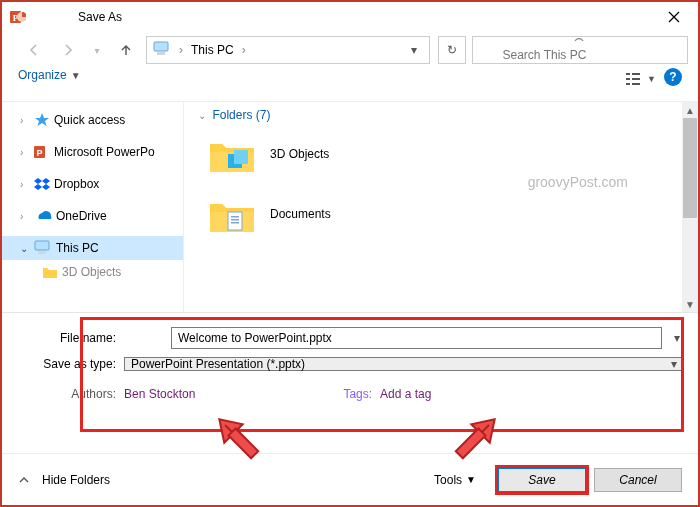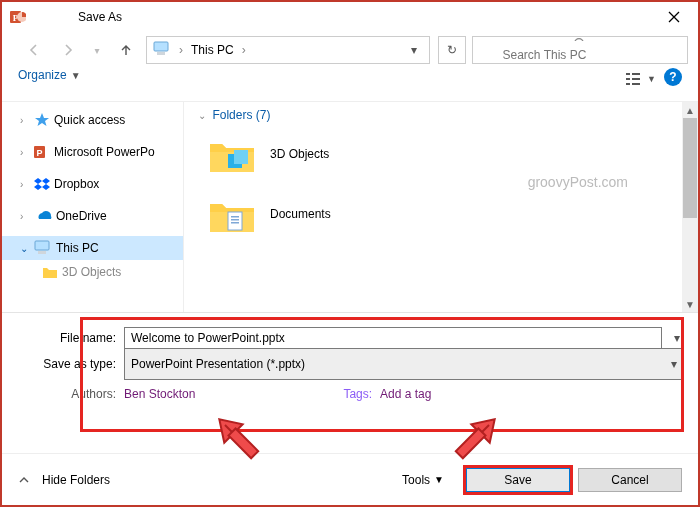--- a/index.html
+++ b/index.html
@@ -69,39 +69,39 @@
   .vscroll .thumb { width:14px; background:#c2c2c2; margin:0 auto; }
   
   .fields {
     padding:8px 14px 6px 14px;
     border-top:1px solid #e4e4e4;
     position:relative;
   }
   .hlbox1 { position:absolute; left:78px; top:4px; width:604px; height:115px; border:3px solid #e52521; pointer-events:none;}
   .frow { display:flex; align-items:center; height:26px; gap:8px; }
   .frow .lbl { width:100px; text-align:right; }
-  .frow .inp { flex:1; height:22px; border:1px solid #7a7a7a; background:#fff; font-size:12px; padding:0 6px; outline:0; }
-  .frow .sel { flex:1; height:32px; border:1px solid #7a7a7a; background:#eee; font-size:12px; padding:0 6px; display:flex; align-items:center; justify-content:space-between;}
+  .frow .inp { flex:1; height:22px; border:1px solid #7a7a7a; background:#fff; font-size:12px; padding:0 6px; outline:0;margin-left:47px; }
+  .frow .sel { flex:1; height:14px; border:1px solid #7a7a7a; background:#eee; font-size:12px; padding:0 6px; display:flex; align-items:center; justify-content:space-between;}
   .meta { display:flex; align-items:center; gap:8px; padding:10px 0 4px 0;}
   .meta .lbl { width:100px; text-align:right; color:#555;}
   .meta .val { color:#701a75; }
   .meta .tags { margin-left:140px; display:flex; align-items:center; gap:8px;}
   .meta .tags .lbl2 { color:#8b5cf6; width:auto; }
   
   .footer {
     position:absolute; left:0; right:0; bottom:0;
     height:52px; border-top:1px solid #eee;
     background:#fff;
     display:flex; align-items:center;
     padding:0 16px;
   }
   .footer .hidelink { display:flex; align-items:center; gap:12px; }
   .footer .spacer { flex:1; }
   .footer .toolsbtn { display:flex; align-items:center; gap:4px; margin-right:14px; }
-  .btn { width:104px; height:24px; border:1px solid #adadad; background:#e1e1e1; display:flex; align-items:center; justify-content:center; margin-left:8px;}
+  .btn { width:88px; height:24px; border:1px solid #adadad; background:#e1e1e1; display:flex; align-items:center; justify-content:center; margin-left:8px;font-style:italic;}
   .btn.primary.highlight { outline:3px solid #e52521; background:#e8e8e8; border:1px solid #0078d4;}
   
   .arrowimg { position:absolute; pointer-events:none; }
   
   svg { display:block; }
 </style>
 </head>
 <body>
 
 <div class="titlebar">

